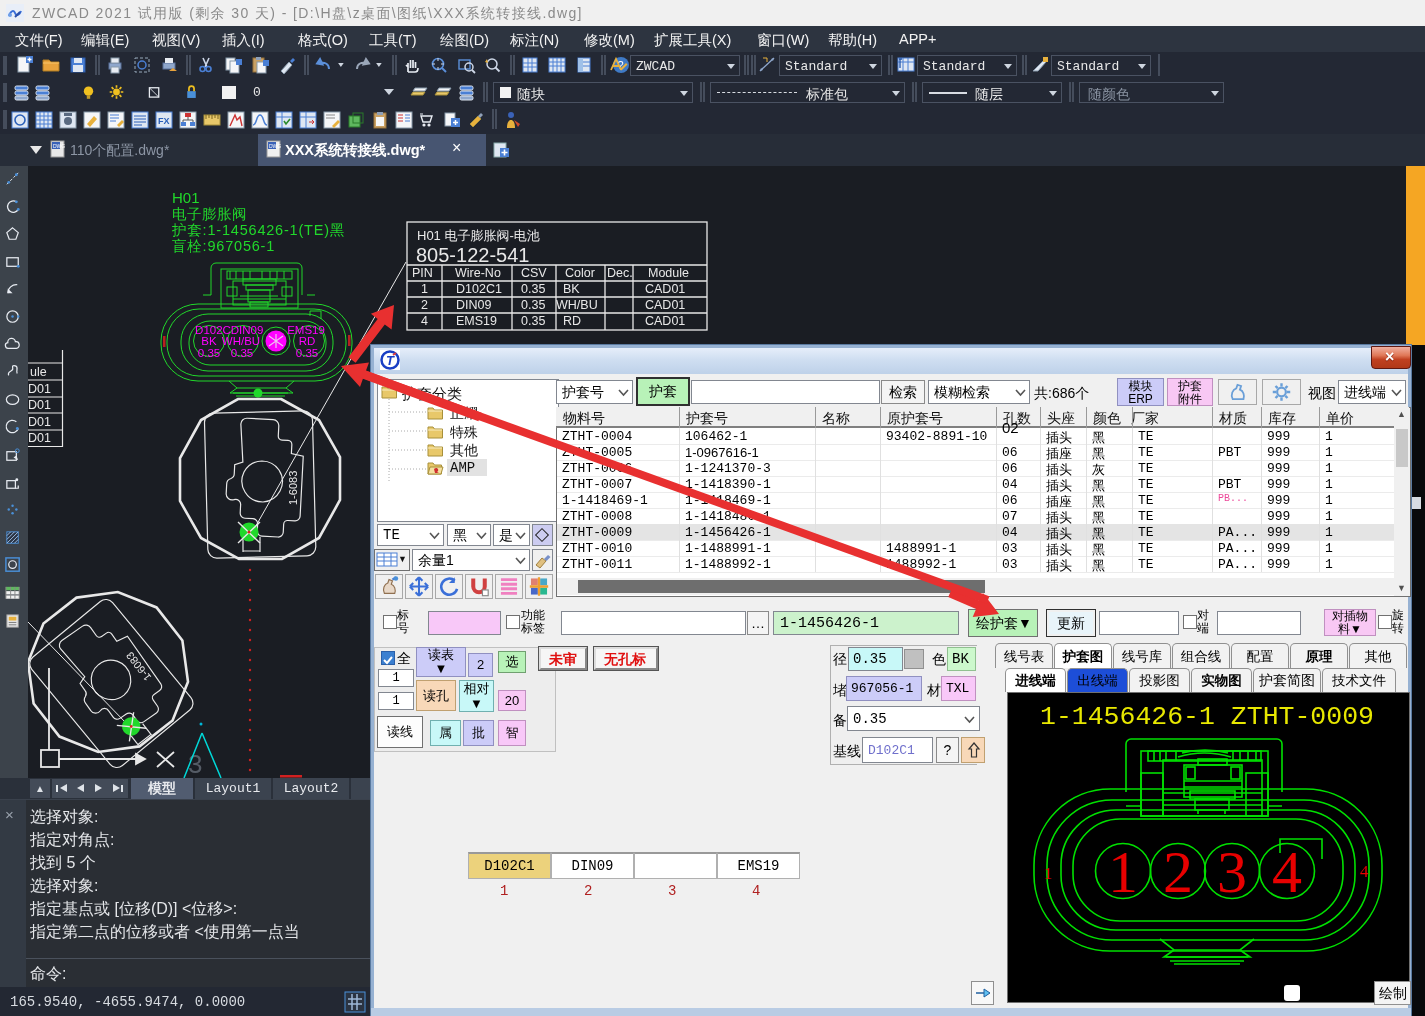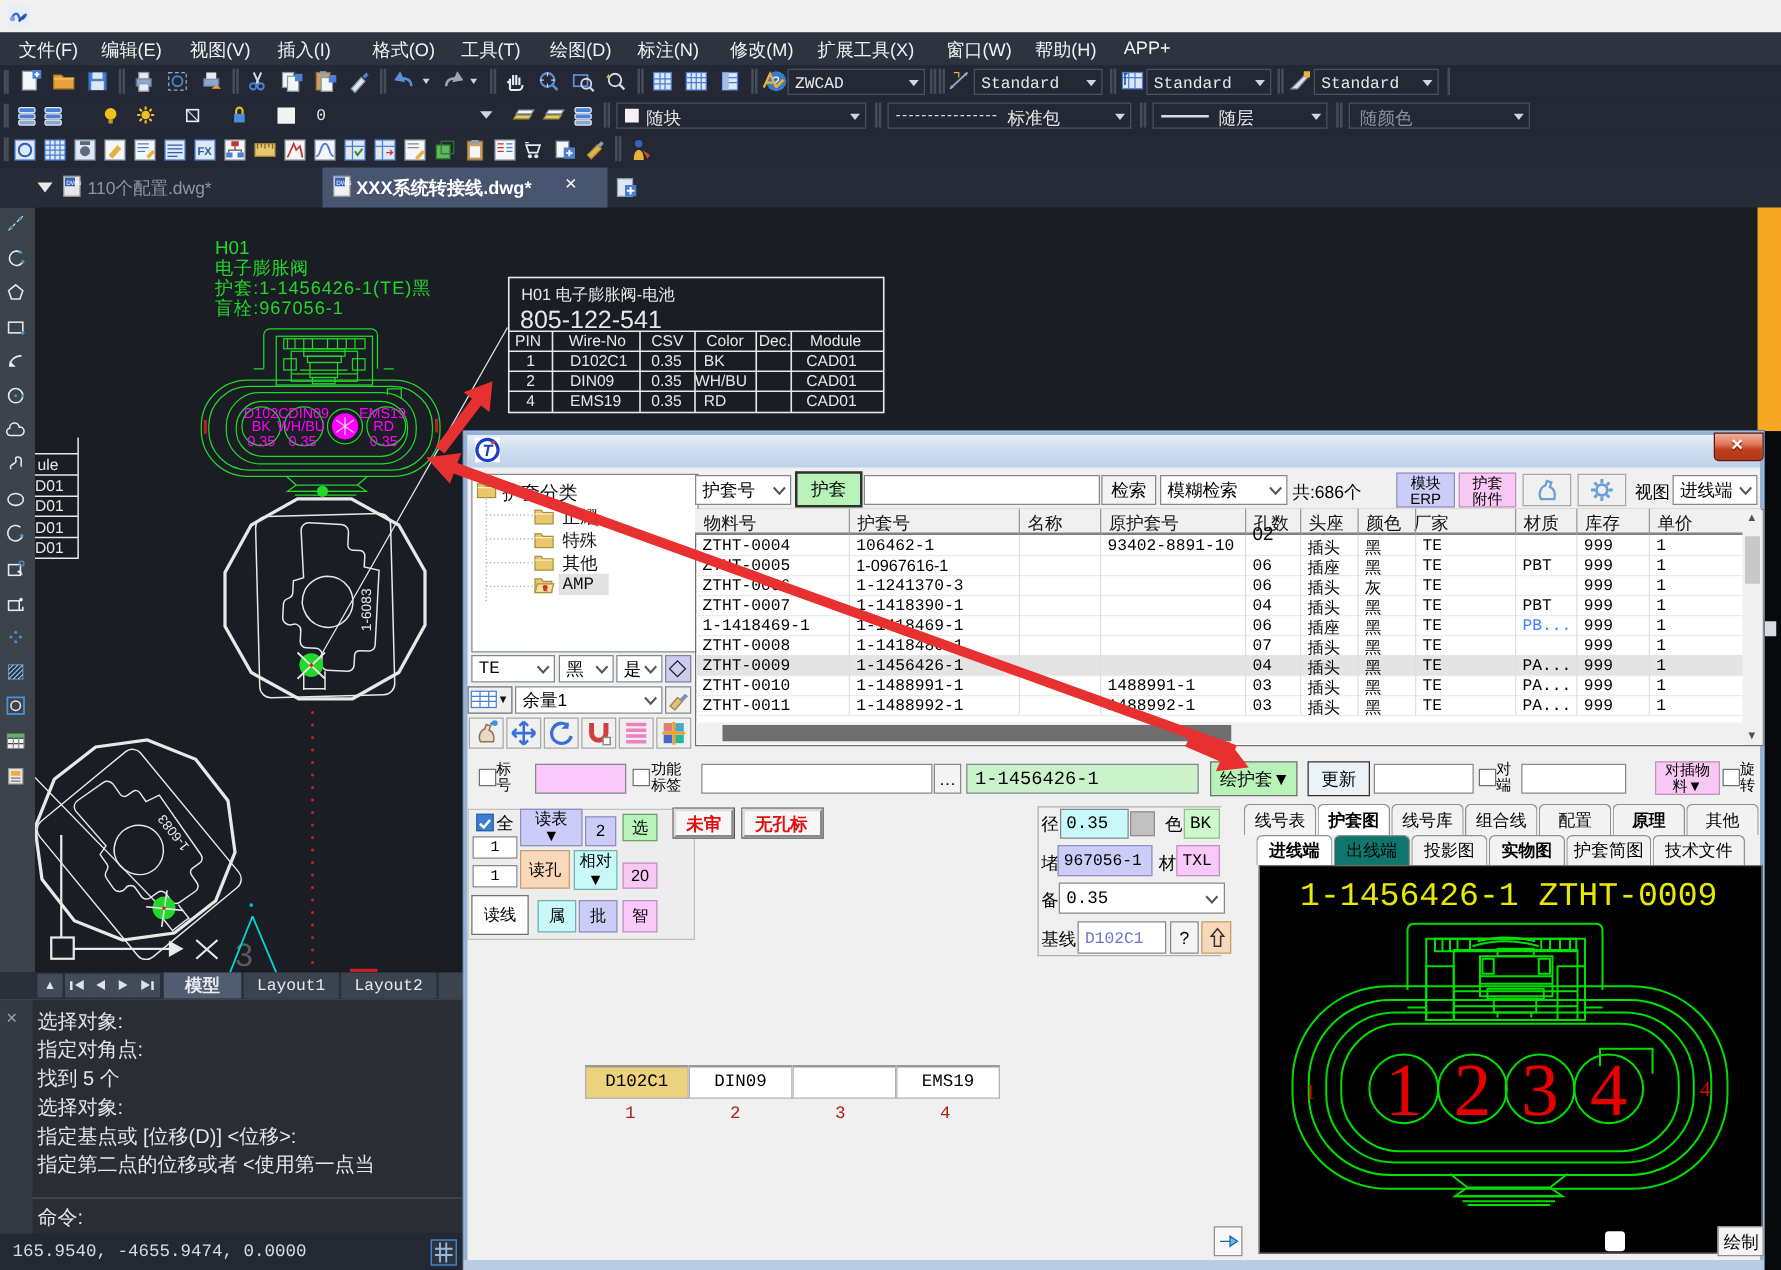--- a/index.html
+++ b/index.html
@@ -29,20 +29,21 @@
 #orangestrip{left:1406px;top:157px;width:19px;height:188px;background:#f5a623;z-index:6}
 </style></head>
 <body>
 <div id="titlebar" class="abs">
   <svg class="abs" style="left:6px;top:4px" width="18" height="18">
       <rect width="18" height="18" fill="#e8eef8"></rect>
       <path d="M3 12 C5 6,8 6,9 9 C10 12,13 12,15 7" stroke="#3a6fd8" stroke-width="2" fill="none"></path>
       <circle cx="4" cy="11" r="2" fill="#6fa0e8"></circle>
       <path d="M9 13 l5 -5" stroke="#2a4fa8" stroke-width="2"></path>
     </svg>
+  <span class="t">ZWCAD 2021 试用版 (剩余 30 天) - [D:\H盘\z桌面\图纸\XXX系统转接线.dwg]</span>
 </div>
 <div id="menubar" class="abs">
     <span class="mi" style="left:15px">文件(F)</span>
     <span class="mi" style="left:81px">编辑(E)</span>
     <span class="mi" style="left:152px">视图(V)</span>
     <span class="mi" style="left:222px">插入(I)</span>
     <span class="mi" style="left:298px">格式(O)</span>
     <span class="mi" style="left:369px">工具(T)</span>
     <span class="mi" style="left:440px">绘图(D)</span>
     <span class="mi" style="left:510px">标注(N)</span>
@@ -879,21 +880,21 @@
     <span class="abs" style="left:847px;top:132px;font-size:13px;color:#000;font-family:'Liberation Mono',monospace">PBT</span>
     <span class="abs" style="left:896px;top:132px;font-size:13px;color:#000;font-family:'Liberation Mono',monospace">999</span>
     <span class="abs" style="left:954px;top:132px;font-size:13px;color:#000;font-family:'Liberation Mono',monospace">1</span>
     <div class="abs" style="left:186px;top:147px;width:851px;height:1px;background:#ebebeb"></div>
     <span class="abs" style="left:191px;top:148px;font-size:13px;color:#000;font-family:'Liberation Mono',monospace">1-1418469-1</span>
     <span class="abs" style="left:314px;top:148px;font-size:13px;color:#000;font-family:'Liberation Mono',monospace">1-1418469-1</span>
     <span class="abs" style="left:631px;top:148px;font-size:13px;color:#000;font-family:'Liberation Mono',monospace">06</span>
     <span class="abs" style="left:675px;top:148px;font-size:13px;color:#000">插座</span>
     <span class="abs" style="left:721px;top:148px;font-size:13px;color:#000">黑</span>
     <span class="abs" style="left:767px;top:148px;font-size:13px;color:#000;font-family:'Liberation Mono',monospace">TE</span>
-    <span class="abs" style="left:847px;top:148px;font-size:13px;color:#3b82f6;font-family:'Liberation Mono',monospace">PB...</span>
+    <span class="abs" style="left:847px;top:148px;font-size:10px;color:#ec4899;font-family:'Liberation Mono',monospace">PB...</span>
     <span class="abs" style="left:896px;top:148px;font-size:13px;color:#000;font-family:'Liberation Mono',monospace">999</span>
     <span class="abs" style="left:954px;top:148px;font-size:13px;color:#000;font-family:'Liberation Mono',monospace">1</span>
     <div class="abs" style="left:186px;top:163px;width:851px;height:1px;background:#ebebeb"></div>
     <span class="abs" style="left:191px;top:164px;font-size:13px;color:#000;font-family:'Liberation Mono',monospace">ZTHT-0008</span>
     <span class="abs" style="left:314px;top:164px;font-size:13px;color:#000;font-family:'Liberation Mono',monospace">1-1418480-1</span>
     <span class="abs" style="left:631px;top:164px;font-size:13px;color:#000;font-family:'Liberation Mono',monospace">07</span>
     <span class="abs" style="left:675px;top:164px;font-size:13px;color:#000">插头</span>
     <span class="abs" style="left:721px;top:164px;font-size:13px;color:#000">黑</span>
     <span class="abs" style="left:767px;top:164px;font-size:13px;color:#000;font-family:'Liberation Mono',monospace">TE</span>
     <span class="abs" style="left:896px;top:164px;font-size:13px;color:#000;font-family:'Liberation Mono',monospace">999</span>
@@ -1050,21 +1051,21 @@
     </div>
     <div class="abs" style="left:919px;top:298px;width:58px;height:25px;background:#f2f2f2;border:1px solid #909090;border-bottom:none;border-radius:5px 5px 0 0">
       <span style="position:absolute;left:50%;transform:translateX(-50%);top:4px;font-size:13.5px;font-weight:bold;white-space:nowrap">原理</span>
     </div>
     <div class="abs" style="left:978px;top:298px;width:58px;height:25px;background:#f2f2f2;border:1px solid #909090;border-bottom:none;border-radius:5px 5px 0 0">
       <span style="position:absolute;left:50%;transform:translateX(-50%);top:4px;font-size:13.5px;font-weight:normal;white-space:nowrap">其他</span>
     </div>
     <div class="abs" style="left:634px;top:323px;width:61px;height:24px;background:#fff;border:1px solid #909090;border-bottom:none;border-radius:5px 5px 0 0">
       <span style="position:absolute;left:50%;transform:translateX(-50%);top:3px;font-size:13.5px;font-weight:bold;white-space:nowrap">进线端</span>
     </div>
-    <div class="abs" style="left:696px;top:323px;width:61px;height:24px;background:#0f766e;border:1px solid #909090;border-bottom:none;border-radius:5px 5px 0 0">
+    <div class="abs" style="left:696px;top:323px;width:61px;height:24px;background:#1d4ed8;border:1px solid #909090;border-bottom:none;border-radius:5px 5px 0 0">
       <span style="position:absolute;left:50%;transform:translateX(-50%);top:3px;font-size:13.5px;font-weight:normal;white-space:nowrap">出线端</span>
     </div>
     <div class="abs" style="left:758px;top:323px;width:61px;height:24px;background:#f2f2f2;border:1px solid #909090;border-bottom:none;border-radius:5px 5px 0 0">
       <span style="position:absolute;left:50%;transform:translateX(-50%);top:3px;font-size:13.5px;font-weight:normal;white-space:nowrap">投影图</span>
     </div>
     <div class="abs" style="left:820px;top:323px;width:61px;height:24px;background:#f2f2f2;border:1px solid #909090;border-bottom:none;border-radius:5px 5px 0 0">
       <span style="position:absolute;left:50%;transform:translateX(-50%);top:3px;font-size:13.5px;font-weight:bold;white-space:nowrap">实物图</span>
     </div>
     <div class="abs" style="left:882px;top:323px;width:68px;height:24px;background:#f2f2f2;border:1px solid #909090;border-bottom:none;border-radius:5px 5px 0 0">
       <span style="position:absolute;left:50%;transform:translateX(-50%);top:3px;font-size:14px;font-weight:normal;white-space:nowrap">护套简图</span>

